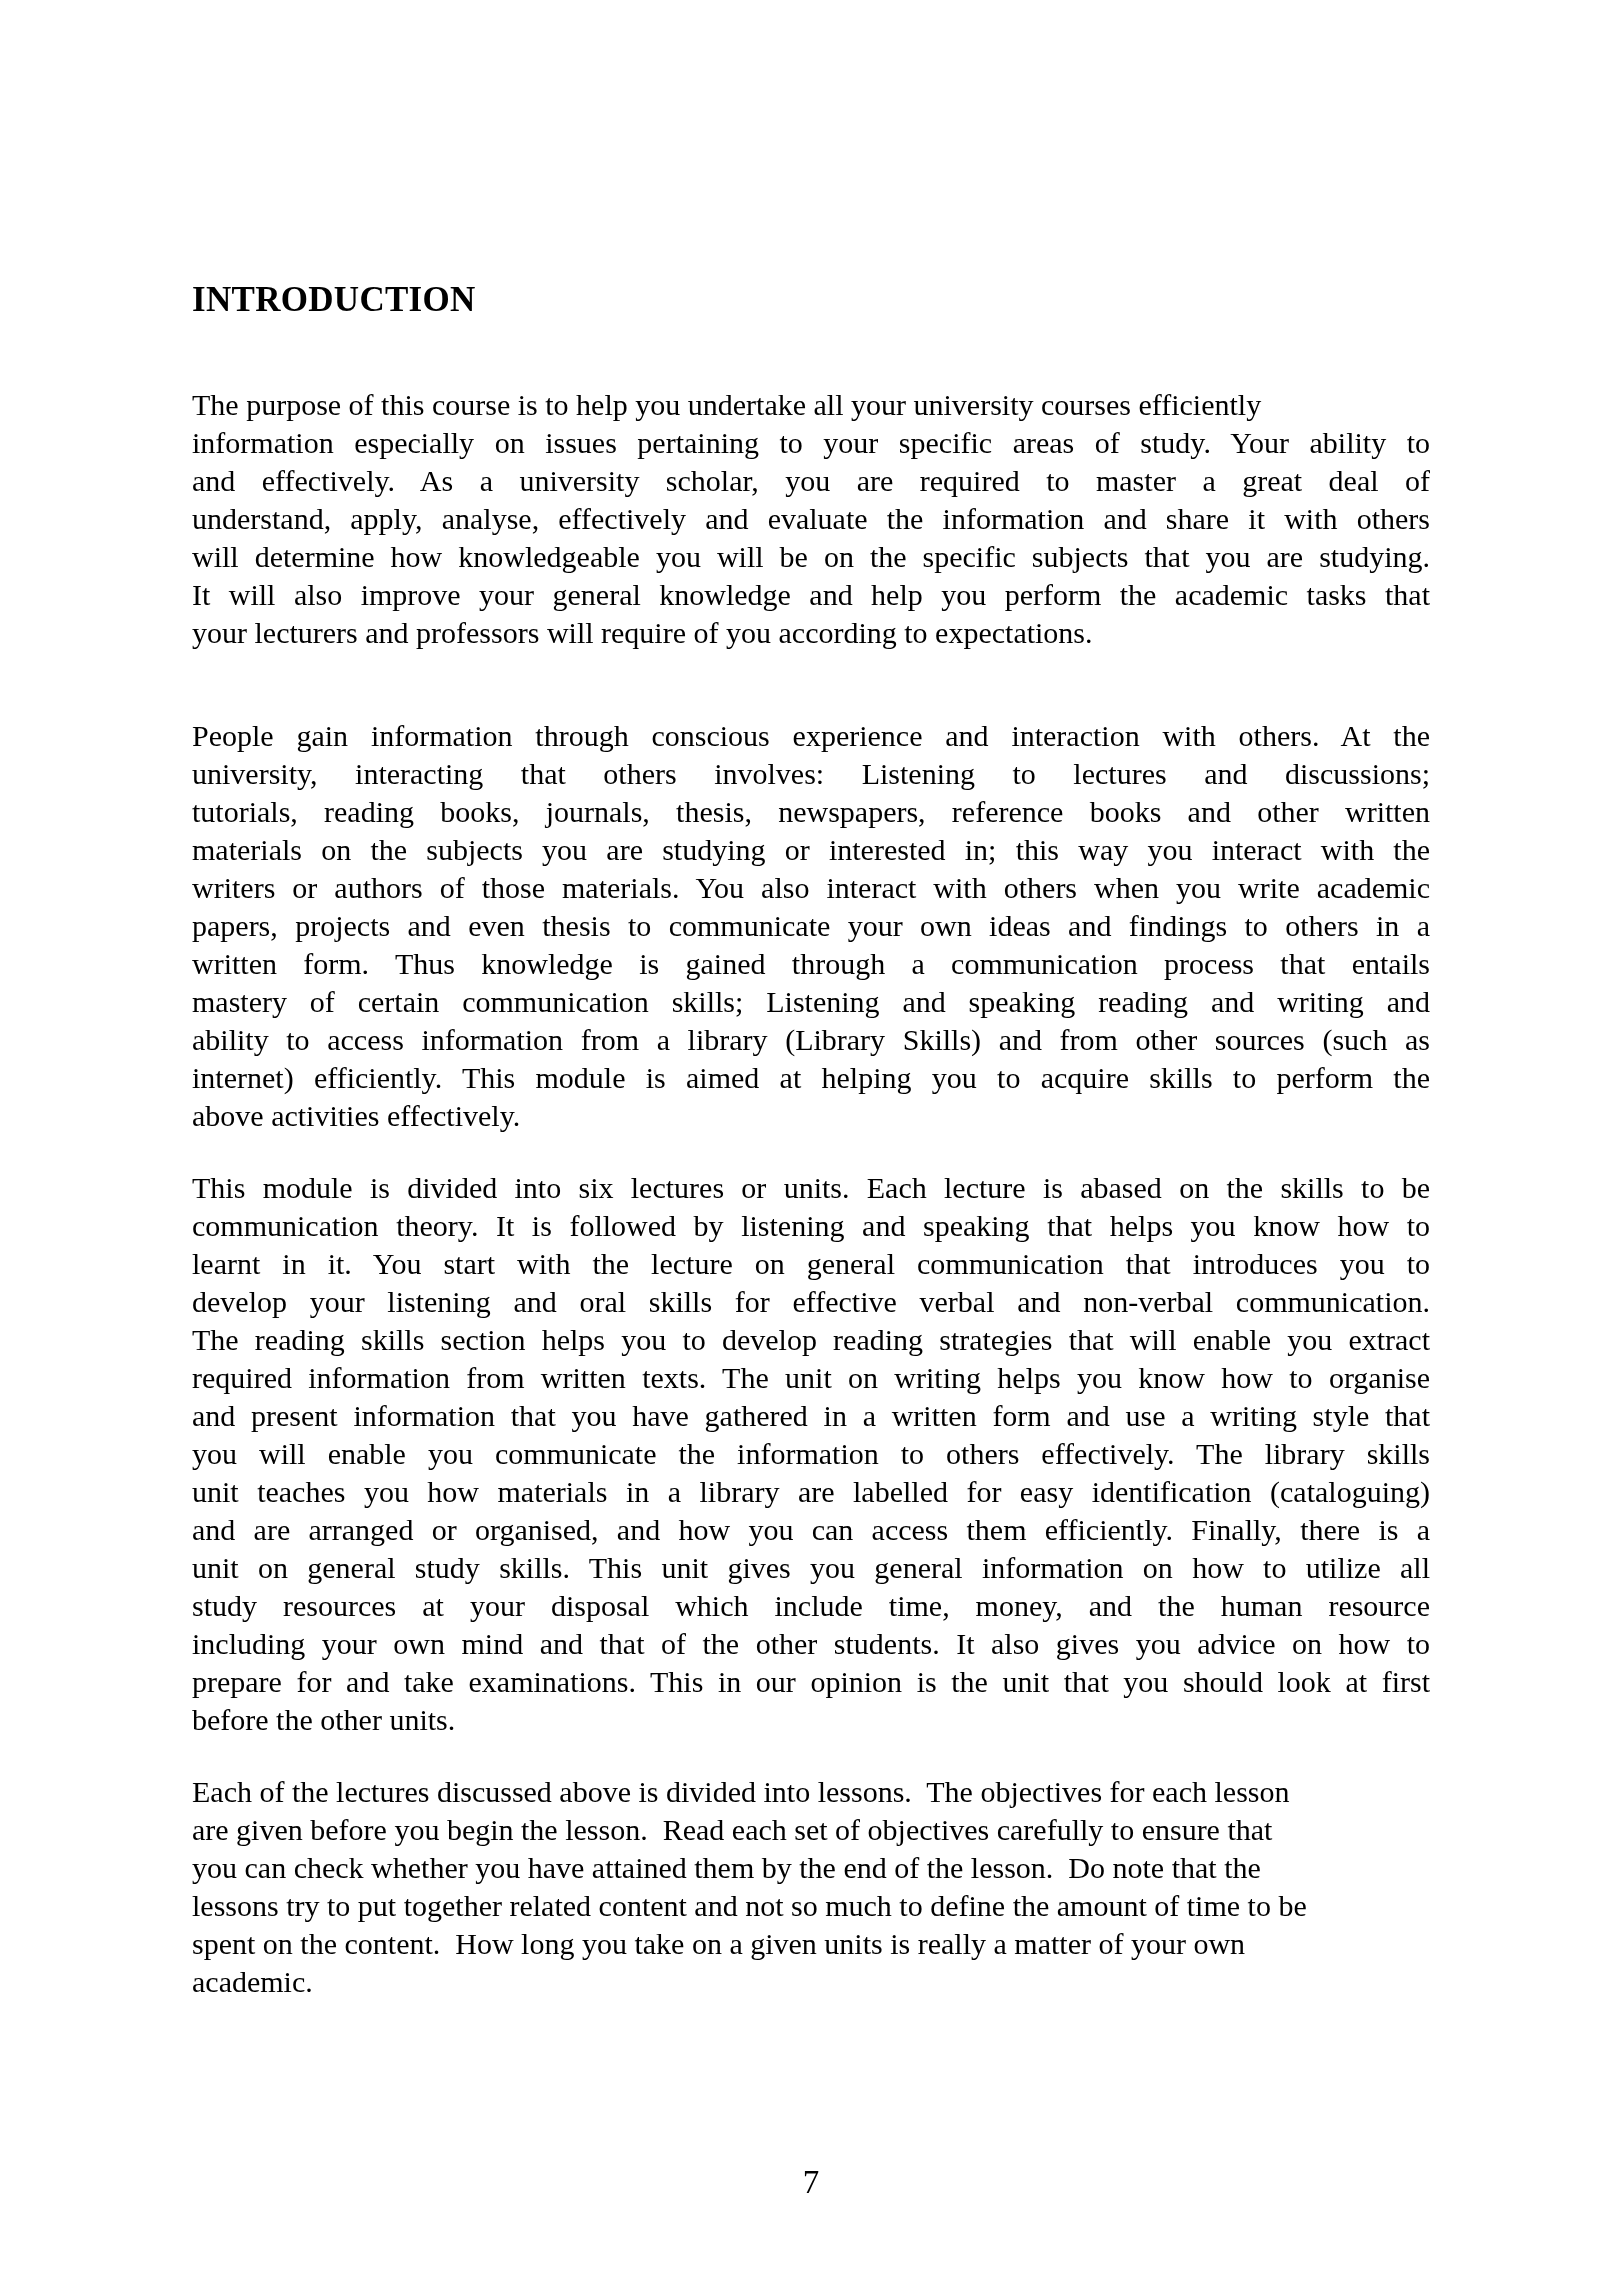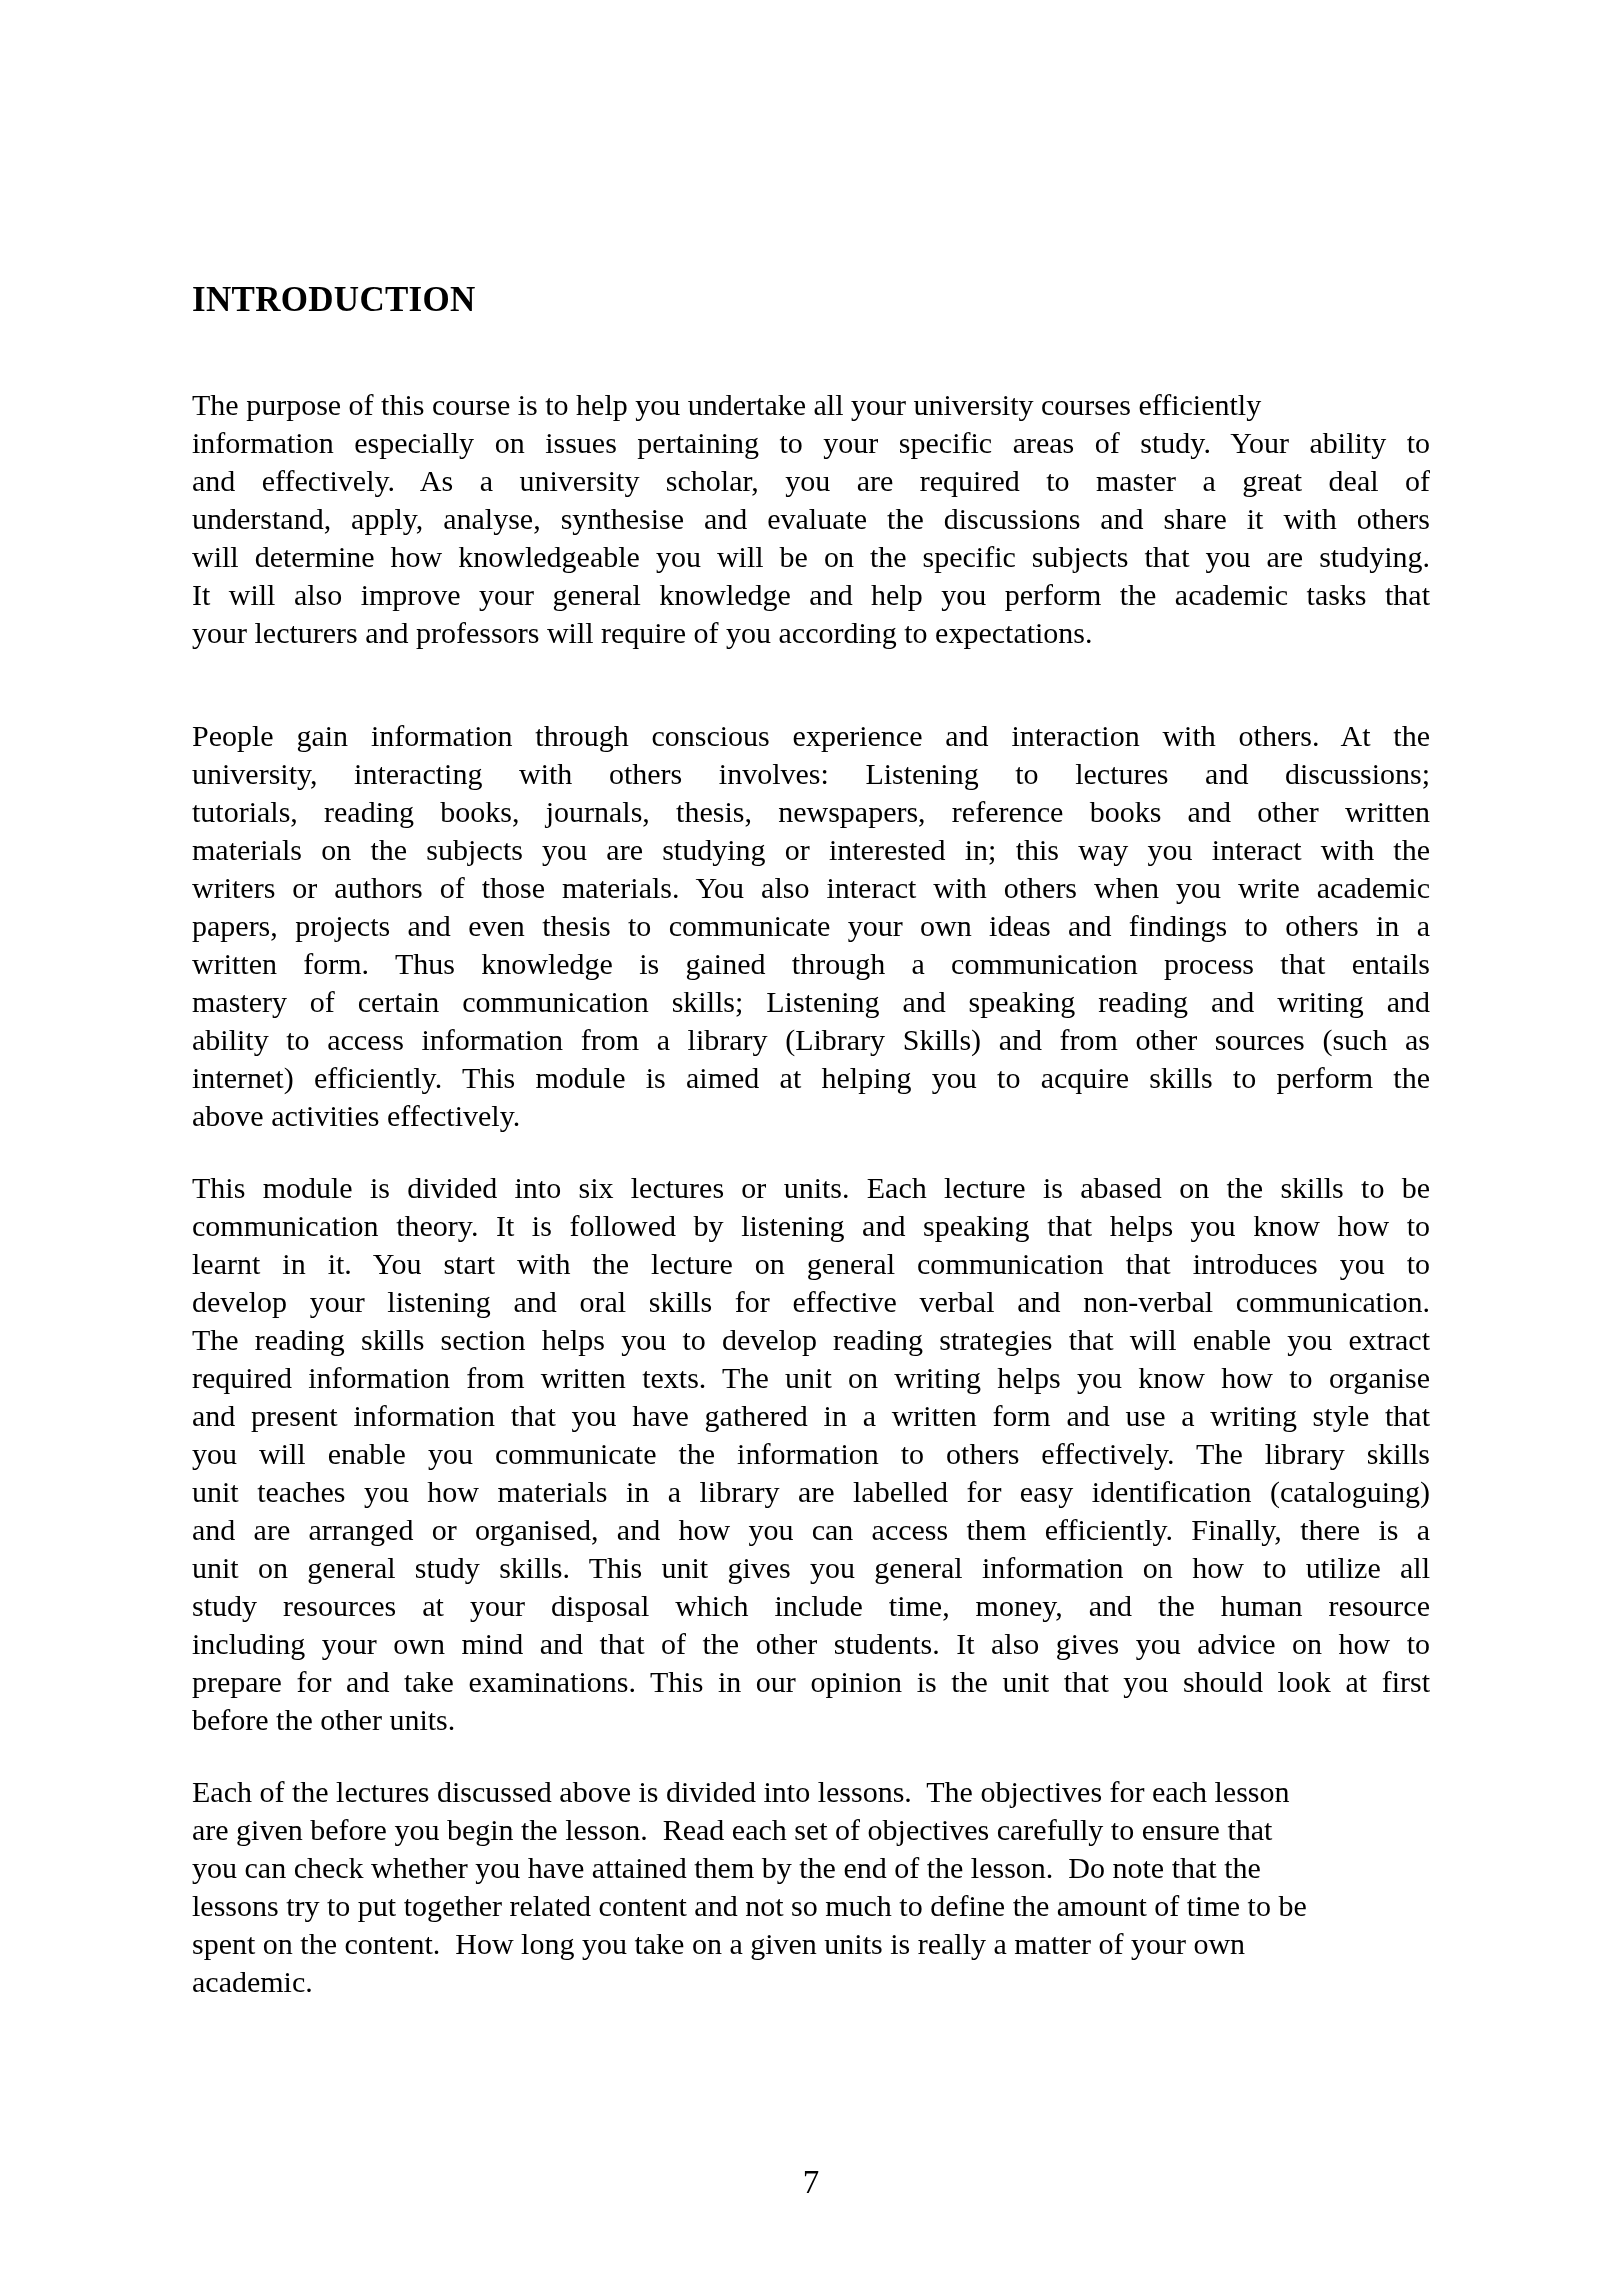--- a/index.html
+++ b/index.html
@@ -57,28 +57,28 @@
 </head>
 <body>
 
 <div class="page">
   <h1 class="title">INTRODUCTION</h1>
   <div class="doc-body" id="paragraphs">
       <div class="para">
         <div class="line">The purpose of this course is to help you undertake all your university courses efficiently</div>
         <div class="line just">information especially on issues pertaining to your specific areas of study.  Your ability to</div>
         <div class="line just">and effectively.  As a university scholar, you are required to master a great deal of</div>
-        <div class="line just">understand, apply, analyse, synthesise and evaluate the discussions and share it with others</div>
+        <div class="line just">understand, apply, analyse, effectively and evaluate the information and share it with others</div>
         <div class="line just">will determine how knowledgeable you will be on the specific subjects that you are studying.</div>
         <div class="line just">It will also improve your general knowledge and help you perform the academic tasks that</div>
         <div class="line">your lecturers and professors will require of you according to expectations.</div>
       </div>
       <div class="para">
         <div class="line just">People gain information through conscious experience and interaction with others.  At the</div>
-        <div class="line just">university, interacting with others involves:  Listening to lectures and discussions;</div>
+        <div class="line just">university, interacting that others involves:  Listening to lectures and discussions;</div>
         <div class="line just">tutorials, reading books, journals, thesis, newspapers, reference books and other written</div>
         <div class="line just">materials on the subjects you are studying or interested in; this way you interact with the</div>
         <div class="line just">writers or authors of those materials.  You also interact with others when you write academic</div>
         <div class="line just">papers, projects and even thesis to communicate your own ideas and findings to others in a</div>
         <div class="line just">written form.  Thus knowledge is gained through a communication process that entails</div>
         <div class="line just">mastery of certain communication skills; Listening and speaking reading and writing and</div>
         <div class="line just">ability to access information from a library (Library Skills) and from other sources (such as</div>
         <div class="line just">internet) efficiently.  This module is aimed at helping you to acquire skills to perform the</div>
         <div class="line">above activities effectively.</div>
       </div>

